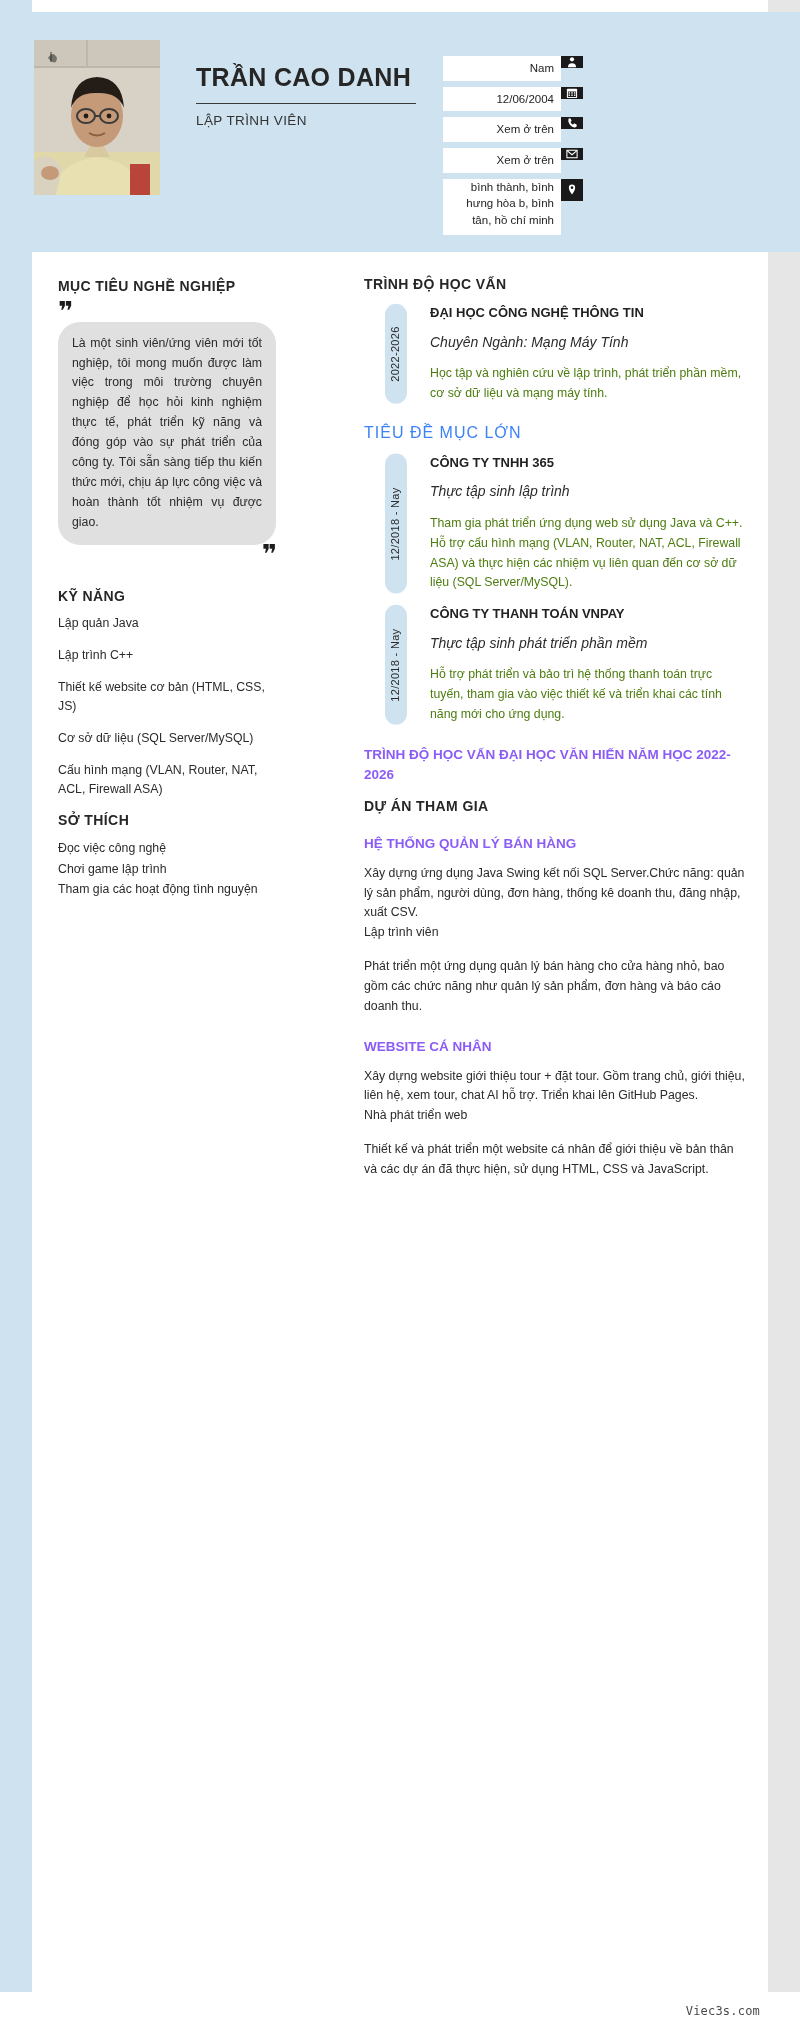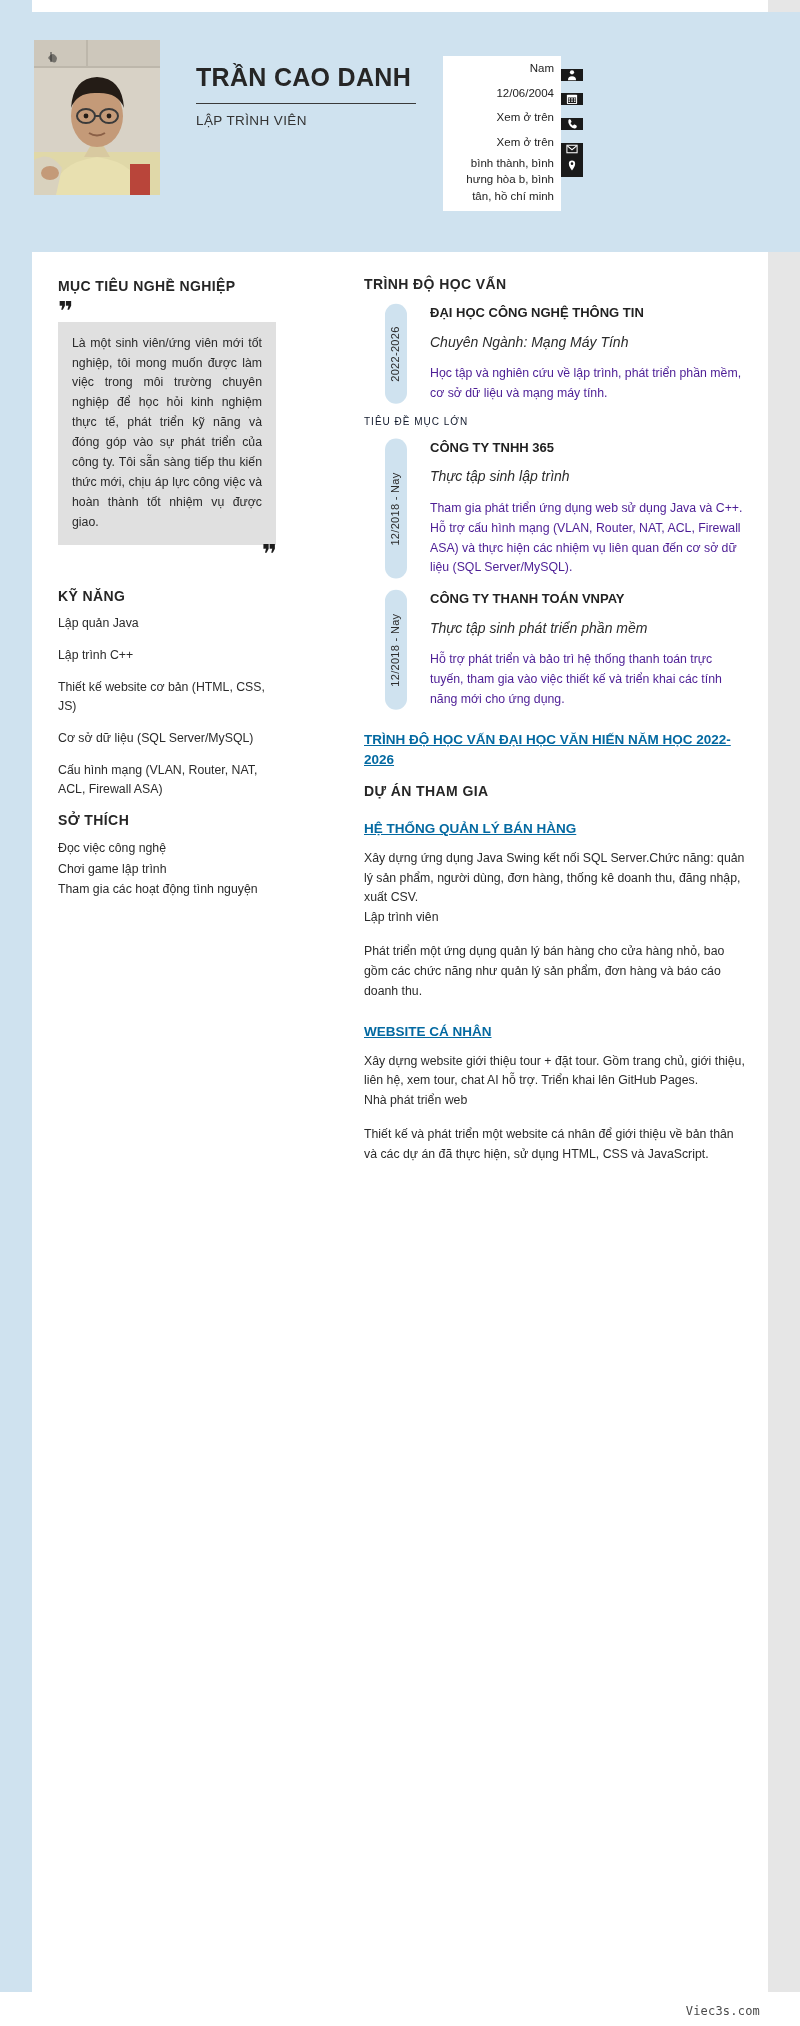--- a/index.html
+++ b/index.html
@@ -89,21 +89,22 @@
     color: #333;
   }
 
   .contact-col {
     position: absolute;
     left: 443px; top: 44px;
     width: 140px;
   }
   .contact-row {
     display: flex;
-    align-items: flex-end;
+    align-items: flex-start;
+    margin-bottom: 6px;
   }
   .contact-value {
     flex: 1;
     background: #ffffff;
     font-size: 11.5px;
     line-height: 1.45;
     color: #232323;
     text-align: right;
     padding: 4px 7px 4px 6px;
     min-height: 22px;
@@ -173,20 +174,21 @@
   .quote-open { margin: 2px 0 2px 0; }
   .quote-close { text-align: right; margin: 2px 0 0 0; }
 
   .objective {
     background: #e0e0e0;
     padding: 12px 14px;
     font-size: 12.3px;
     line-height: 1.62;
     text-align: justify;
     color: #2b2b2b;
+    border-radius: 22px;
   }
 
   .skill-item {
     font-size: 12.3px;
     line-height: 1.6;
     margin-bottom: 12px;
     color: #2b2b2b;
   }
   .hobby-list {
     font-size: 12.3px;
@@ -235,39 +237,38 @@
   .entry-role {
     font-size: 14px;
     line-height: 1.6;
     color: #2b2b2b;
     margin-bottom: 11px;
     font-style: italic;
   }
   .entry-desc {
     font-size: 12.3px;
     line-height: 1.62;
-    color: #4c1d95;
+    color: #4d7c0f;
   }
 
   .subheading-muted {
-    font-size: 10px;
+    font-size: 16px;
     letter-spacing: 1px;
-    color: #0f172a;
-    margin: 12px 0 6px 0;
+    color: #3b82f6;
+    margin: 20px 0 6px 0;
     font-weight: 400;
   }
 
   .plain-block { margin-top: 20px; }
   .plain-title {
     font-size: 13.5px;
     font-weight: 700;
     line-height: 1.45;
-    color: #0369a1;
+    color: #8b5cf6;
     margin-bottom: 14px;
-    text-decoration: underline;
   }
   .plain-title.tight { margin-bottom: 10px; }
   .plain-text {
     font-size: 12.3px;
     line-height: 1.62;
     color: #2b2b2b;
   }
   .plain-text + .plain-text { margin-top: 14px; }
 </style>
 </head>

